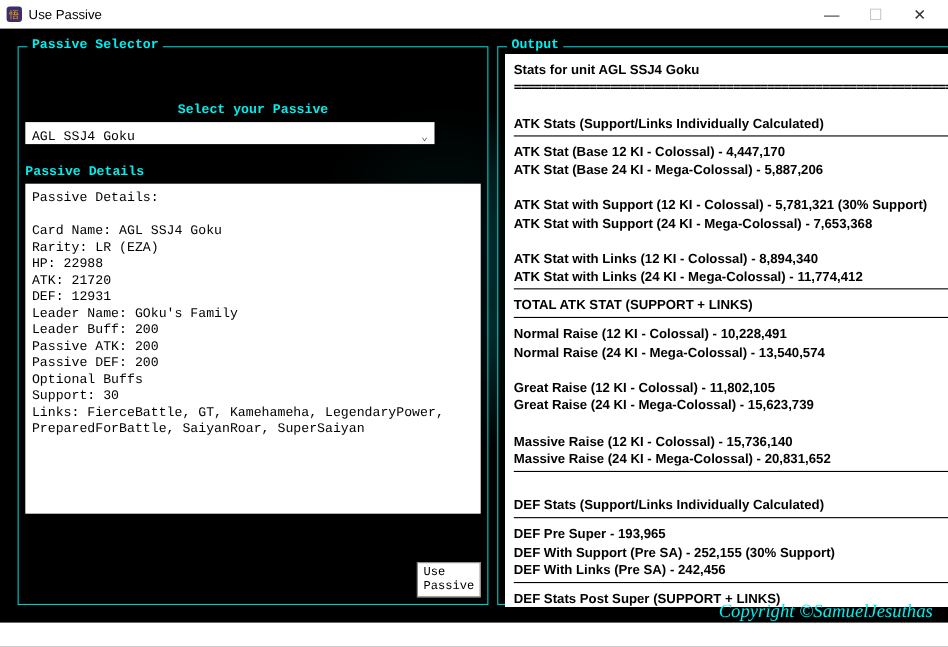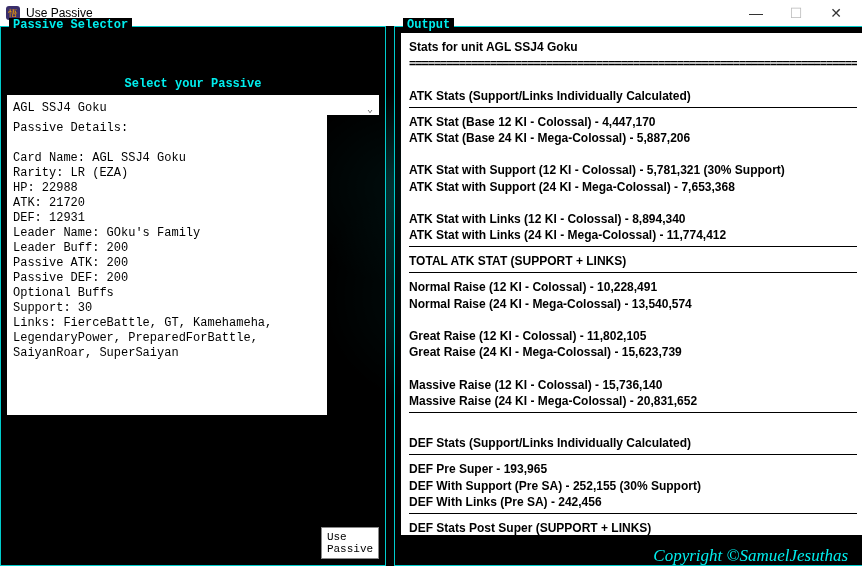--- a/index.html
+++ b/index.html
@@ -40,21 +40,21 @@
       width: 40px; height: 24px;
       display: inline-flex;
       align-items: center; justify-content: center;
       font-size: 14px;
       color: #333;
     }
     .app-body {
       display: flex;
       height: 540px;
       background: #000;
-      padding: 0;
+      padding: 16px;
       gap: 8px;
       position: relative;
       background-image: radial-gradient(circle at 50% 50%, rgba(0,200,200,0.25) 0%, transparent 22%),
                         radial-gradient(ellipse at 47% 30%, rgba(0,180,180,0.3) 0%, transparent 18%);
     }
     .panel {
       border: 1px solid #00cccc;
       flex: 1;
       padding: 6px;
       position: relative;
@@ -96,21 +96,21 @@
       color: #555;
     }
     .details-label {
       color: #00eeee;
       font-weight: bold;
       font-size: 12px;
       margin-top: 18px;
       margin-bottom: 4px;
     }
     .details-box {
-      width: 320px;
+      width: 414px;
       height: 300px;
       background: #fff;
       color: #000;
       padding: 6px;
       font-size: 12px;
       white-space: pre-wrap;
       overflow: hidden;
       line-height: 1.25;
     }
     .use-button {
@@ -180,20 +180,21 @@
 
   <div class="panel">
     <span class="panel-title">Passive Selector</span>
 
     <div class="selector-label">Select your Passive</div>
     <div class="dropdown">
       <span>AGL SSJ4 Goku</span>
       <span class="chevron">⌄</span>
     </div>
 
+    <div class="details-label">Passive Details</div>
     <div class="details-box">Passive Details:
 
 Card Name: AGL SSJ4 Goku
 Rarity: LR (EZA)
 HP: 22988
 ATK: 21720
 DEF: 12931
 Leader Name: GOku's Family
 Leader Buff: 200
 Passive ATK: 200

